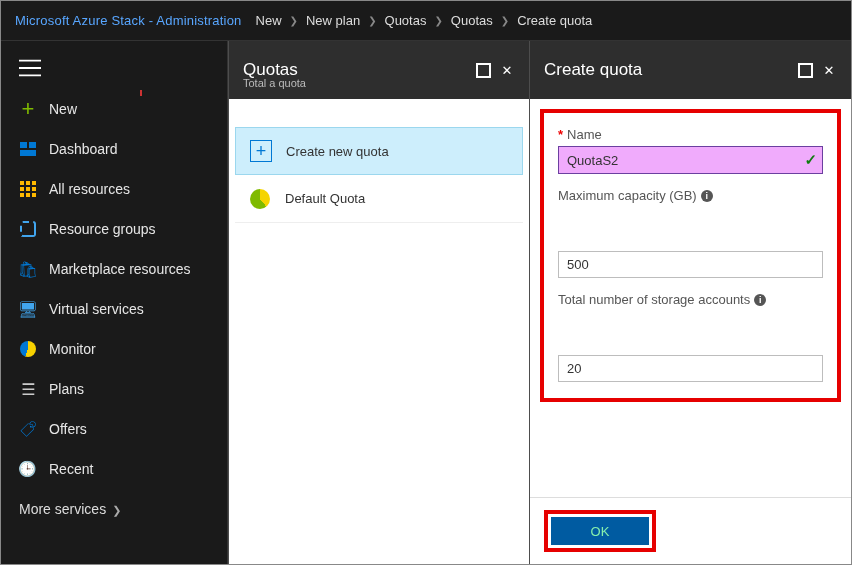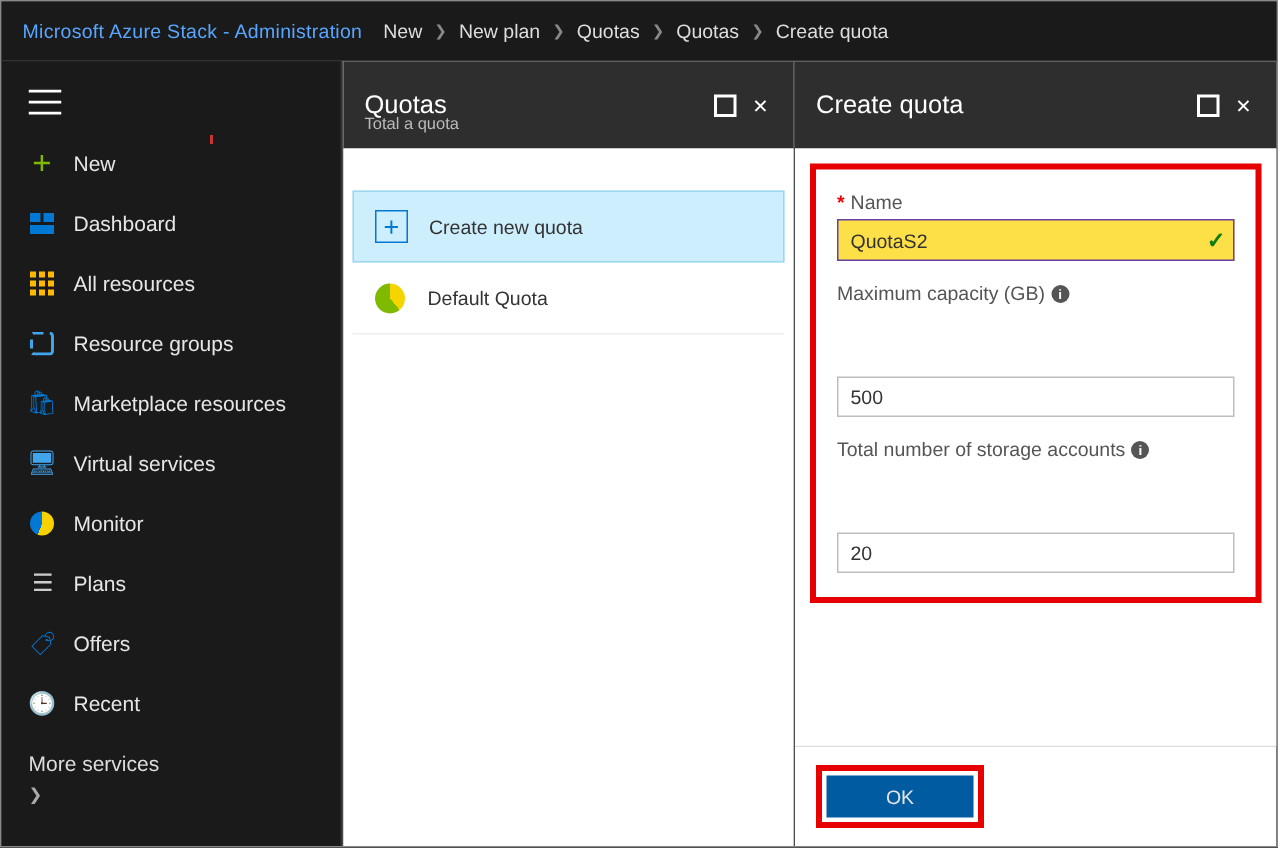--- a/index.html
+++ b/index.html
@@ -62,23 +62,22 @@
   gap: 12px;
   padding: 0 18px;
   cursor: pointer;
   font-size: 14px;
   color: #e6e6e6;
 }
 .side-icon { width: 18px; height: 18px; display:flex; align-items:center; justify-content:center; flex-shrink:0; }
 .more-services {
   padding: 12px 18px;
   font-size: 14px;
-  display:flex; gap:6px; align-items:flex-start;
+  display:flex; gap:6px; align-items:flex-end;
   cursor:pointer;
-  flex-direction:column;
 }
 
 
 .blade {
   background: #ffffff;
   color: #333;
   display: flex;
   flex-direction: column;
   border-left: 1px solid #4d4d4d;
 }
@@ -143,31 +142,31 @@
 .req { color:#e00; font-weight:bold; }
 .info { width:12px;height:12px; border-radius:50%; background:#555; color:#fff; font-size:9px; display:inline-flex; align-items:center;justify-content:center; font-weight:bold;}
 .input {
   width:100%; height:27px; border:1px solid #bdbdbd; padding:0 8px;
   font-size:13px; color:#333; background:#fff;
   display:flex; align-items:center;margin-top:48px;
 }
 .name-wrap { position:relative; }
 .name-input {
   width:100%; height:28px; border:1px solid #6b3fa0; padding:0 26px 0 8px;
-  font-size:13px; color:#333; background:#fde047;
+  font-size:13px; color:#333; background:#f0abfc;
 }
 .check { position:absolute; right:6px; top:5px; color:#107c10; font-size:15px; font-weight:bold;}
 
 
 .blade-footer {
   border-top:1px solid #ddd; padding: 12px 14px;
 }
 .ok-wrap { display:inline-block; border:4px solid #e60000; padding:3px; }
 .ok-btn {
-  width: 98px; height: 28px; background:#005ba1; color:#e5e5e5;
+  width: 98px; height: 28px; background:#005ba1; color:#86efac;
   border:none; font-size:13px; cursor:pointer;
 }
 
 .green-plus { color:#7fba00; font-size:22px; font-weight:400; line-height:1; }
 .dash-icon::before{content:"";display:block;width:16px;height:14px;background:
   linear-gradient(#0078d4,#0078d4) 0 0/7px 6px no-repeat,
   linear-gradient(#0078d4,#0078d4) 9px 0/7px 6px no-repeat,
   linear-gradient(#0078d4,#0078d4) 0 8px/16px 6px no-repeat;}
 .grid-icon{width:16px;height:16px;display:grid;grid-template-columns:repeat(3,4px);grid-template-rows:repeat(3,4px);gap:2px;}
 .grid-icon span{background:#ffb900;}

